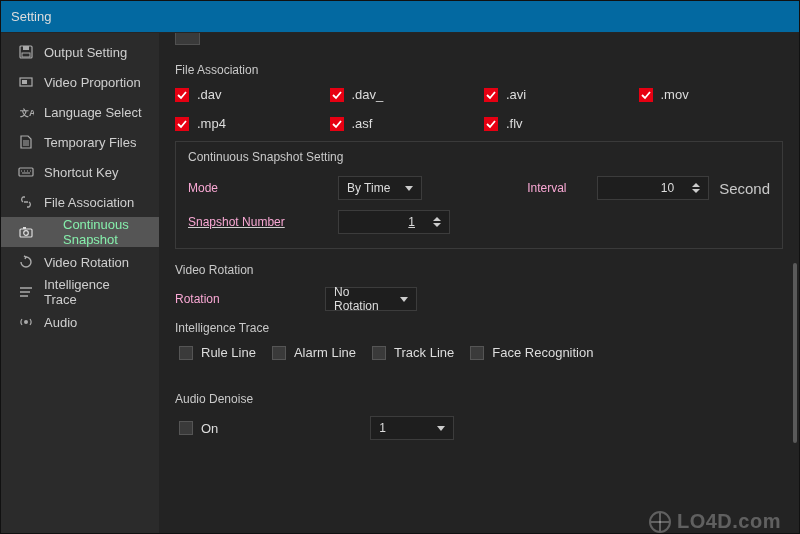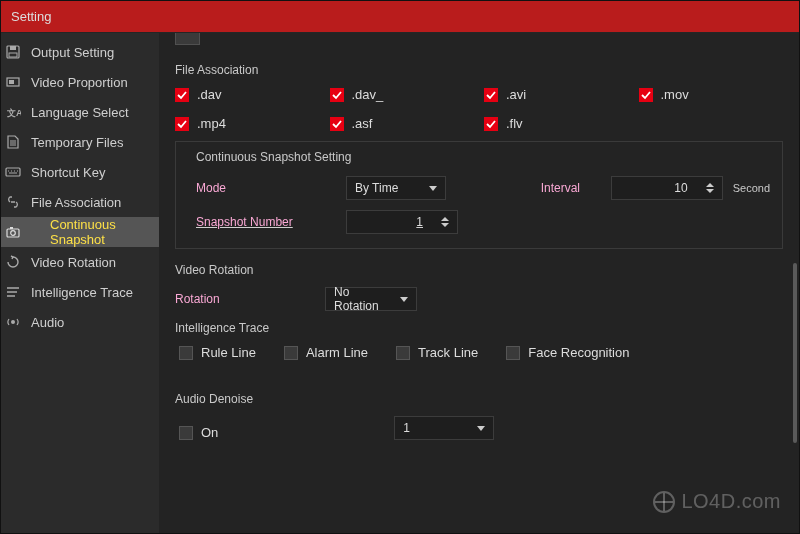--- a/index.html
+++ b/index.html
@@ -11,21 +11,21 @@
     font-size: 13px;
   }
   .window {
     width: 800px; height: 534px;
     background: #2b2b2b;
     border: 1px solid #111;
     display: flex; flex-direction: column;
   }
   .titlebar {
     height: 32px;
-    background: #b91c1c;
+    background: #0369a1;
     display: flex; align-items: center; justify-content: space-between;
     padding: 0 10px;
     border-bottom: 1px solid #252525;
   }
   .titlebar .title { color: #ddd; font-size: 13px; }
   .titlebar .close-btn {
     width: 24px; height: 24px;
     display: flex; align-items: center; justify-content: center;
     cursor: pointer;
     color: #bbb;
@@ -34,28 +34,28 @@
     flex: 1; display: flex; min-height: 0;
   }
   .sidebar {
     width: 158px;
     background: #2b2b2b;
     padding-top: 4px;
   }
   .sidebar-item {
     height: 30px;
     display: flex; align-items: center;
-    padding: 0 4px;
+    padding: 0 17px;
     color: #cfcfcf;
     cursor: pointer;
     gap: 10px;
   }
   .sidebar-item.active {
     background: #555555;
-    color: #fde047;
+    color: #86efac;
     gap: 29px;
   }
   .sidebar-item .s-icon {
     width: 16px; height: 16px;
     display: flex; align-items: center; 
     flex-shrink: 0;
   }
   .sidebar-item .s-icon svg { width: 16px; height: 16px; }
   .main {
     flex: 1;
@@ -64,21 +64,21 @@
     position: relative;
     overflow: hidden;
   }
   .section-title {
     color: #c9c9c9;
     font-size: 12px;
     margin: 8px 0 10px 0;
   }
   .section-box {
     border: 1px solid #3a3a3a;
-    padding: 10px 12px 14px 20px;
+    padding: 10px 12px 14px 12px;
     margin-bottom: 14px;
     position: relative;
   }
   .section-box .section-title {
     margin-top: -2px;
     margin-bottom: 12px;
   }
   .file-assoc-grid {
     display: grid;
     grid-template-columns: repeat(4, 1fr);
@@ -122,61 +122,61 @@
     height: 24px;
     background: #1e1e1e;
     border: 1px solid #3c3c3c;
     color: #ddd;
     font-size: 12px;
     padding: 0 8px;
     display: flex; align-items: center; justify-content: space-between;
     gap: 8px;
     cursor: pointer;
   }
-  .select { width: 100px; }
+  .select { width: 84px; }
   .select .caret {
     width: 0; height: 0;
     border-left: 4px solid transparent;
     border-right: 4px solid transparent;
     border-top: 5px solid #ccc;
   }
   .number-input { width: 112px; justify-content: flex-end; gap: 12px; }
   .number-input .val { flex:1; text-align: right; padding-right: 6px; }
   .number-input .spin {
     display: flex; flex-direction: column; gap: 2px;
   }
   .number-input .spin .up,
   .number-input .spin .down {
     width: 0; height: 0;
     border-left: 4px solid transparent;
     border-right: 4px solid transparent;
   }
   .number-input .spin .up { border-bottom: 4px solid #ccc; }
   .number-input .spin .down { border-top: 4px solid #ccc; }
-  .unit { color: #c9c9c9; font-size: 11px; margin-left: 10px; }
+  .unit { color: #c9c9c9; font-size: 15px; margin-left: 10px; }
   .trace-row, .denoise-row {
-    display: flex; align-items: flex-end; gap: 28px;
+    display: flex; align-items: center; gap: 16px;
     padding-left: 4px;
     margin-top: 6px;
   }
   .scroll-indicator {
     position: absolute;
     right: 2px;
     top: 230px;
     width: 4px;
     height: 180px;
     background: rgba(255,255,255,0.25);
     border-radius: 2px;
   }
   .watermark {
     position: absolute;
-    right: 18px; bottom: 20px;
+    right: 18px; bottom: 0;
     color: rgba(255,255,255,0.28);
     font-size: 20px;
-    font-weight: normal;
+    font-weight: bold;
     letter-spacing: 0.5px;
     display: flex; align-items: center; gap: 6px;
     pointer-events: none;
   }
   .watermark .globe {
     width: 22px; height: 22px;
     border-radius: 50%;
     border: 2px solid rgba(255,255,255,0.28);
     position: relative;
   }

